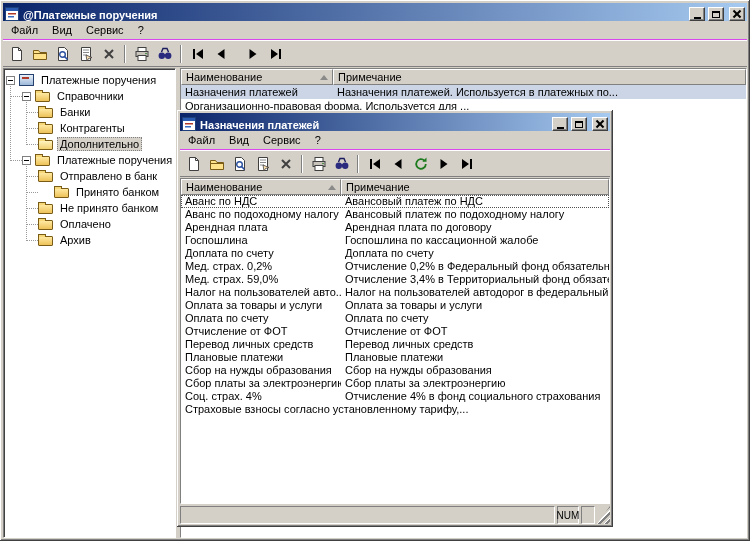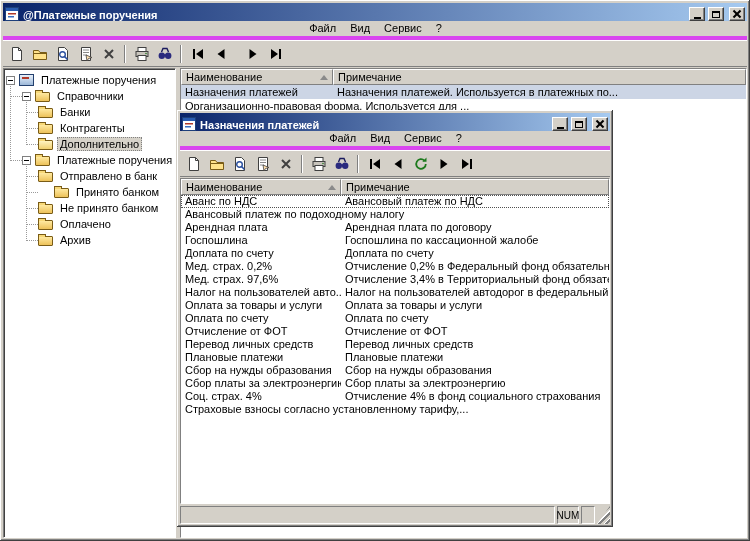--- a/index.html
+++ b/index.html
@@ -34,21 +34,21 @@
   .tb-btn.close { margin-left: 2px; }
   .glyph-min { width: 7px; height: 2px; background: #000; margin-top: 7px; }
   .glyph-max { width: 8px; height: 7px; border: 1px solid #000; border-top-width: 2px; }
   .glyph-close { position: relative; width: 8px; height: 8px; }
   .glyph-close::before, .glyph-close::after {
     content: ""; position: absolute; left: -1px; top: 3px; width: 10px; height: 2px; background: #000;
   }
   .glyph-close::before { transform: rotate(45deg); }
   .glyph-close::after  { transform: rotate(-45deg); }
 
-  .menubar { height: 19px; flex: none; display: flex; align-items: center; border-bottom: 4px solid #d946ef; padding-left: 1px; justify-content: center; }
+  .menubar { height: 19px; flex: none; display: flex; align-items: center; border-bottom: 1px solid #d946ef; padding-left: 1px; }
   .menu-item { padding: 2px 7px 3px; }
 
   .toolbar {
     height: 27px; flex: none; display: flex; align-items: center;
     padding: 2px 2px; border-top: 1px solid #fff; border-bottom: 1px solid #808080;
   }
   .tbtn { width: 23px; height: 22px; flex: none; display: flex; align-items: center; justify-content: center; }
   .ticon { display: flex; }
   .tsep { width: 0; height: 18px; border-left: 1px solid #808080; border-right: 1px solid #fff; margin: 0 4px; flex: none; }
   .tspace { width: 9px; flex: none; }
@@ -484,40 +484,41 @@
           <div class="hcell c2">
             <span>Примечание</span>
           </div>
         </div>
         <div class="list-rows">
           <div class="lrow focused">
             <span class="lcell c1">Аванс по НДС</span>
             <span class="lcell c2">Авансовый платеж по НДС</span>
           </div>
           <div class="lrow">
+            <span class="lcell c1">Аванс по подоходному налогу</span>
             <span class="lcell c2">Авансовый платеж по подоходному налогу</span>
           </div>
           <div class="lrow">
             <span class="lcell c1">Арендная плата</span>
             <span class="lcell c2">Арендная плата по договору</span>
           </div>
           <div class="lrow">
             <span class="lcell c1">Госпошлина</span>
             <span class="lcell c2">Госпошлина по кассационной жалобе</span>
           </div>
           <div class="lrow">
             <span class="lcell c1">Доплата по счету</span>
             <span class="lcell c2">Доплата по счету</span>
           </div>
           <div class="lrow">
             <span class="lcell c1">Мед. страх. 0,2%</span>
             <span class="lcell c2">Отчисление 0,2% в Федеральный фонд обязательно...</span>
           </div>
           <div class="lrow">
-            <span class="lcell c1">Мед. страх. 97,6%</span>
+            <span class="lcell c1">Мед. страх. 59,0%</span>
             <span class="lcell c2">Отчисление 3,4% в Территориальный фонд обязател...</span>
           </div>
           <div class="lrow">
             <span class="lcell c1">Налог на пользователей авто...</span>
             <span class="lcell c2">Налог на пользователей автодорог в федеральный ф...</span>
           </div>
           <div class="lrow">
             <span class="lcell c1">Оплата за товары и услуги</span>
             <span class="lcell c2">Оплата за товары и услуги</span>
           </div>

